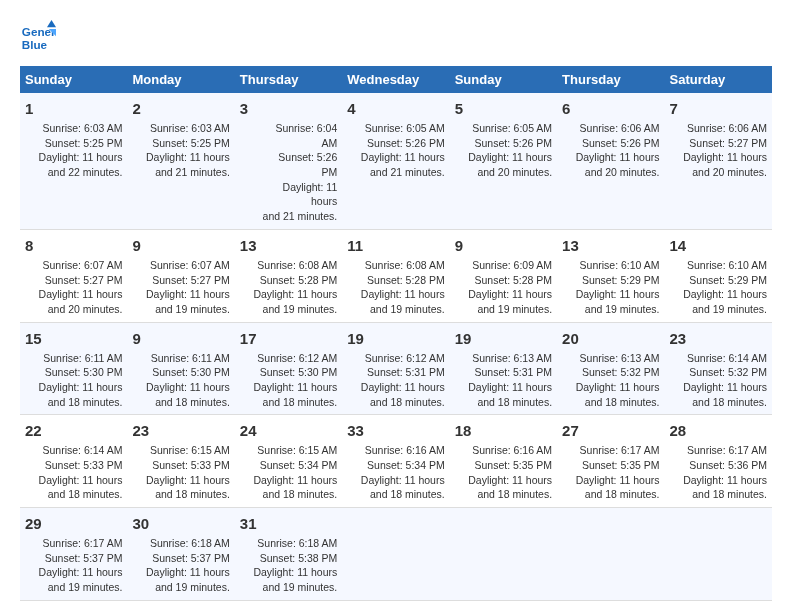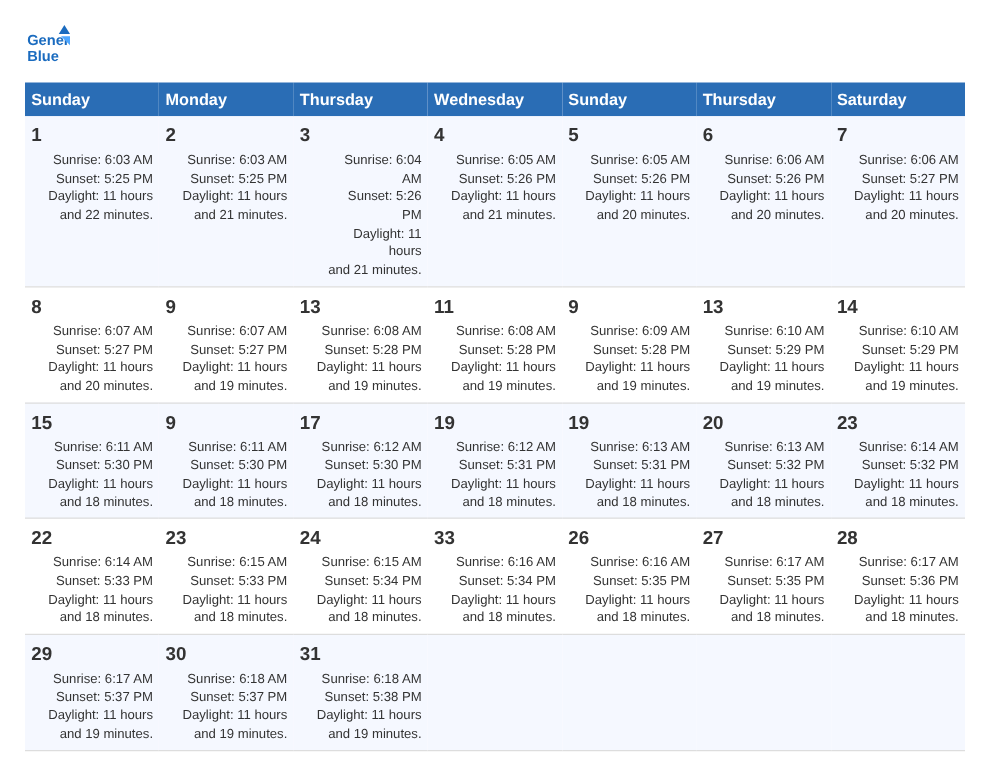--- a/index.html
+++ b/index.html
@@ -295,21 +295,21 @@
 and 18 minutes.</div>
         </td>
         <td>
           <span class="day-num">33</span>
           <div class="day-info" style="white-space: pre-line;">Sunrise: 6:16 AM
 Sunset: 5:34 PM
 Daylight: 11 hours
 and 18 minutes.</div>
         </td>
         <td>
-          <span class="day-num">26</span>
+          <span class="day-num">18</span>
           <div class="day-info" style="white-space: pre-line;">Sunrise: 6:16 AM
 Sunset: 5:35 PM
 Daylight: 11 hours
 and 18 minutes.</div>
         </td>
         <td>
           <span class="day-num">27</span>
           <div class="day-info" style="white-space: pre-line;">Sunrise: 6:17 AM
 Sunset: 5:35 PM
 Daylight: 11 hours

